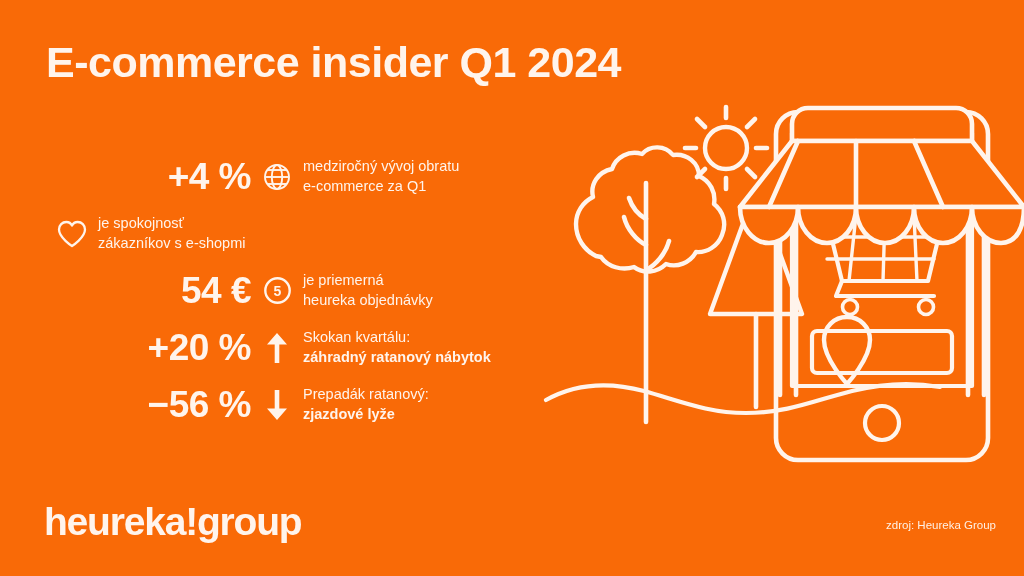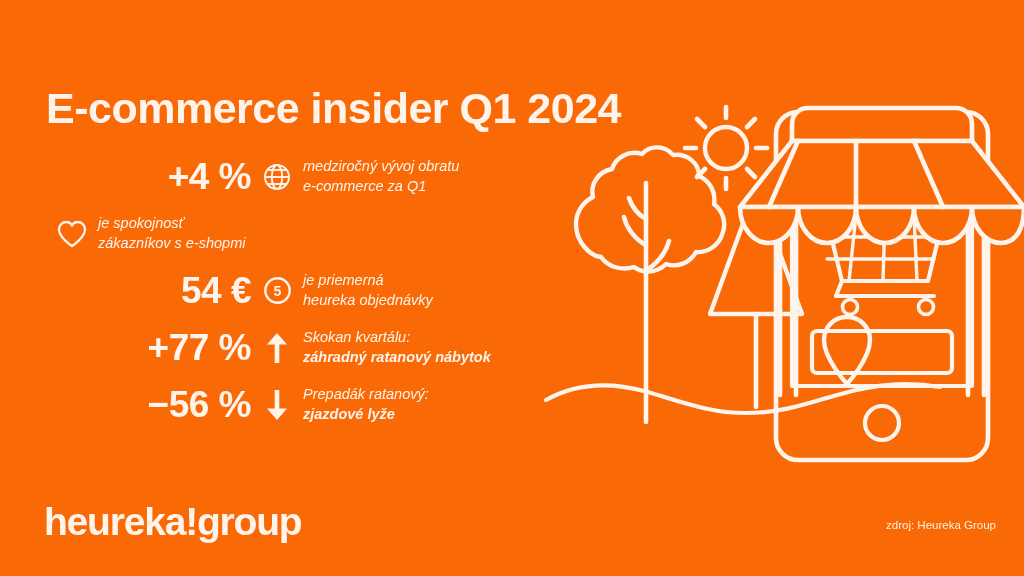--- a/index.html
+++ b/index.html
@@ -15,21 +15,20 @@
 
   
   .title {
     position:absolute;
     left:46px; top:38px;
     font-size:43px;
     font-weight:bold;
     letter-spacing:-0.5px;
     color:#FFF4EC;
     white-space:nowrap;
-    margin-top:46px;
   }
 
   
   .stats {
     position:absolute;
     left:46px; top:148px;
     width:520px;
   }
   .stat-row {
     display:flex;
@@ -52,21 +51,20 @@
     align-items:center;
     justify-content:center;
     flex:0 0 52px;
   }
   .stat-icon svg { display:block; }
   .stat-text {
     font-size:14.5px;
     line-height:1.32;
     color:#FFF4EC;
     white-space:nowrap;
-    font-style:italic;
   }
   .stat-text .l2.bold { font-weight:bold; }
 
   
   .logo {
     position:absolute;
     left:44px; top:500px;
     font-size:39px;
     font-weight:bold;
     letter-spacing:-1.2px;
@@ -135,21 +133,21 @@
           <text x="14.5" y="20" text-anchor="middle" font-family="Liberation Sans, sans-serif" font-size="14" font-weight="bold" fill="#FFF4EC">5</text>
         </svg>
       </div>
       <div class="stat-text">
         <div class="l1">je priemerná</div>
         <div class="l2">heureka objednávky</div>
       </div>
     </div>
 
     <div class="stat-row">
-      <div class="stat-value">+77 %</div>
+      <div class="stat-value">+20 %</div>
       <div class="stat-icon">
         <svg width="24" height="32" viewBox="0 0 24 32" fill="#FFF4EC">
           <path d="M12 1 L22 12.5 L14.3 12.5 L14.3 31 L9.7 31 L9.7 12.5 L2 12.5 Z"></path>
         </svg>
       </div>
       <div class="stat-text">
         <div class="l1">Skokan kvartálu:</div>
         <div class="l2 bold">záhradný ratanový nábytok</div>
       </div>
     </div>

